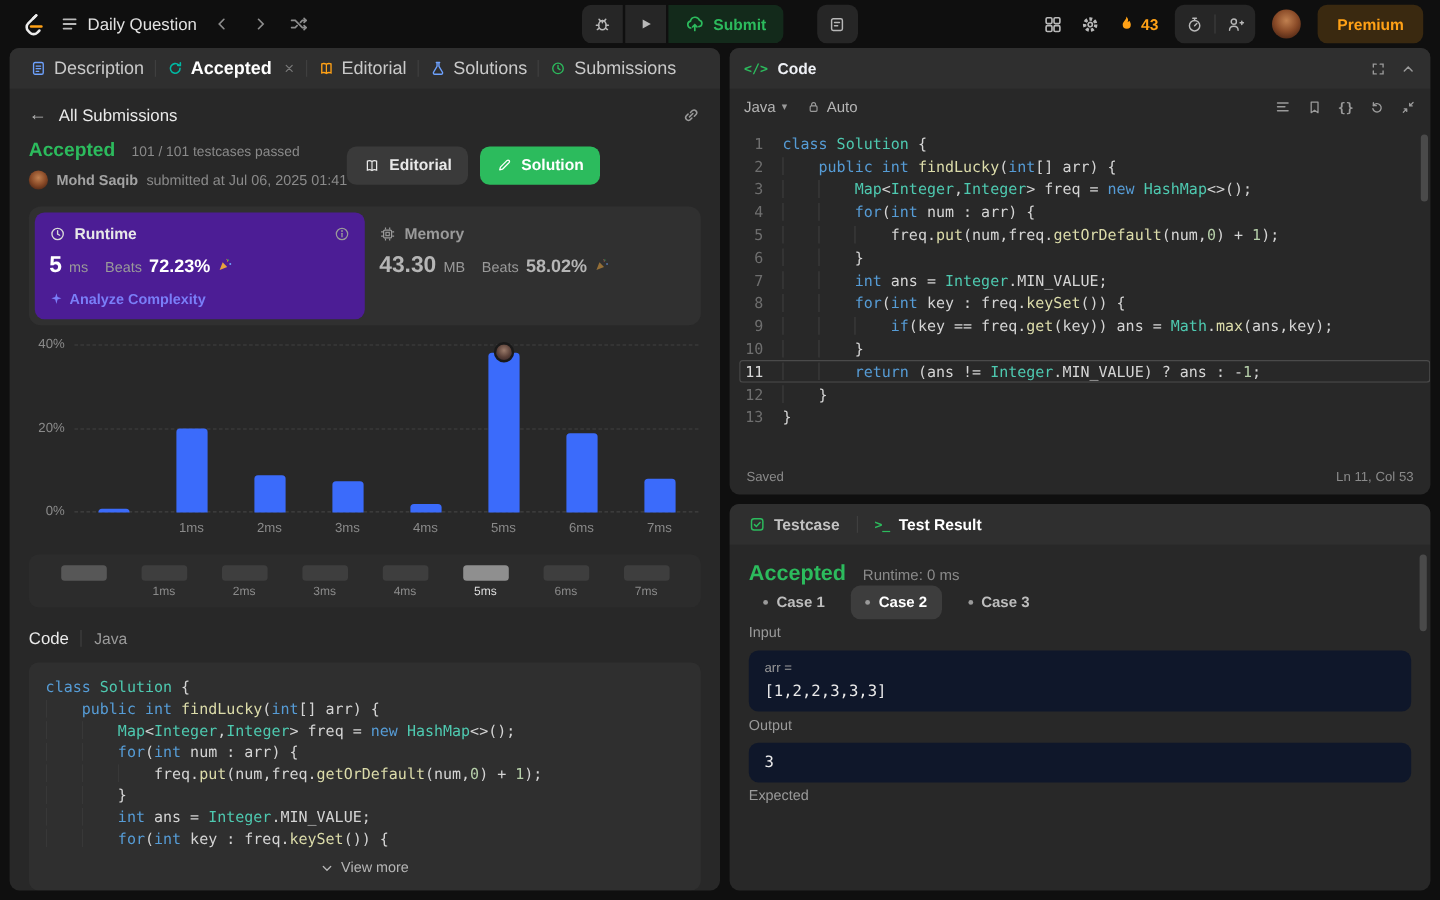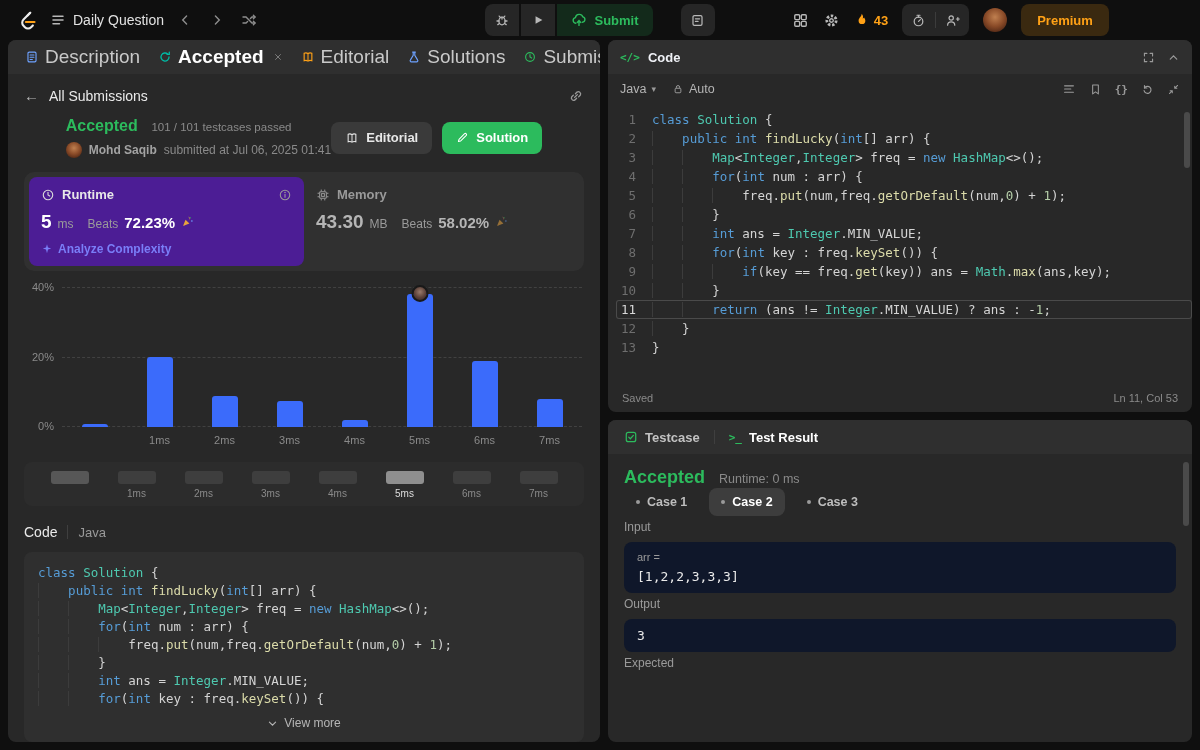--- a/index.html
+++ b/index.html
@@ -4,21 +4,21 @@
 <style>
   *{box-sizing:border-box;margin:0;padding:0}
   html,body{width:1200px;height:750px;overflow:hidden}
   body{background:#0f0f0f;font-family:"Liberation Sans",sans-serif;color:#eff1f6;font-size:13px}
   .app{width:1200px;height:750px;display:flex;flex-direction:column}
 
   
   .topbar{height:40px;flex:none;display:flex;align-items:center;padding:0 14px}
   .tb-left{flex:1;display:flex;align-items:center;gap:10px}
   .tb-center{flex:none;display:flex;align-items:center;gap:20px}
-  .tb-right{flex:1;display:flex;align-items:center;justify-content:center;gap:14px}
+  .tb-right{flex:1;display:flex;align-items:center;justify-content:flex-end;gap:14px}
   .logo{width:26px;height:26px;display:flex;align-items:center;justify-content:center;cursor:pointer}
   .tb-flat{display:flex;align-items:center;gap:7px;color:#e2e2e2;font-size:14px;cursor:pointer}
   .tb-chev{width:22px;height:22px;display:flex;align-items:center;justify-content:center;cursor:pointer;opacity:.75}
   .seg{display:flex;gap:2px;border-radius:8px;overflow:hidden}
   .seg-btn{height:32px;min-width:34px;background:#262626;display:flex;align-items:center;justify-content:center;cursor:pointer}
   .seg-submit{padding:0 14px;gap:7px;background:rgba(44,187,93,.16);color:#2cbb5d;font-weight:700;font-size:13px}
   .note-btn{height:32px;width:34px;background:#262626;border-radius:8px;display:flex;align-items:center;justify-content:center;margin-left:8px;cursor:pointer}
   .streak{display:flex;align-items:center;gap:5px;color:#ffa116;font-weight:700;font-size:13px;cursor:pointer}
   .tool-pill{height:32px;background:#262626;border-radius:8px;display:flex;align-items:center;padding:0 9px;gap:9px}
   .tool-pill .vdiv{width:1px;height:16px;background:#3c3c3c}
@@ -29,30 +29,30 @@
   
   .main{flex:1;display:flex;gap:8px;padding:0 8px 8px;min-height:0}
   .panel{background:#282828;border-radius:8px;overflow:hidden;display:flex;flex-direction:column;position:relative}
   .left-panel{width:592px;flex:none}
   .right-col{flex:1;display:flex;flex-direction:column;gap:8px;min-width:0}
   .code-panel{height:372px;flex:none}
   .result-panel{flex:1}
   .phead{height:34px;flex:none;background:#2f2f2f;display:flex;align-items:center;padding:0 12px;gap:8px;font-size:13px}
 
   
-  .ltabs{height:34px;flex:none;background:#2f2f2f;display:flex;align-items:center;padding:0 10px;font-size:19px}
+  .ltabs{height:34px;flex:none;background:#2f2f2f;display:flex;align-items:center;padding:0 10px;font-size:15px}
   .ltab{display:flex;align-items:center;gap:6px;padding:0 7px;color:#c9c9c9;cursor:pointer;height:100%}
   .ltab.active{color:#fff;font-weight:600}
   .tabdiv{width:1px;height:14px;background:#3f3f3f;margin:0 2px}
   .tab-x{margin-left:3px;display:flex;opacity:.7}
   .left-scroll{flex:1;overflow:hidden;display:flex;flex-direction:column}
   .subs-header{display:flex;align-items:center;gap:10px;padding:13px 16px 9px;font-size:14px;color:#eaeaea}
   .back-arrow{color:#b9b9b9;font-size:15px;cursor:pointer}
   .subs-header .spacer{flex:1}
-  .result-head{display:flex;justify-content:center;align-items:center;padding:4px 16px 0}
+  .result-head{display:flex;justify-content:flex-start;align-items:center;padding:4px 16px 0}
   .acc-status{color:#2cbb5d;font-size:16px;font-weight:700}
   .tc-passed{color:#8a8a8a;font-size:11.5px;margin-left:10px}
   .byline{display:flex;align-items:center;gap:7px;margin-top:7px}
   .mini-ava{width:16px;height:16px;border-radius:50%;background:radial-gradient(circle at 50% 38%,#c08050 0%,#8a4b28 48%,#5a2d18 78%,#3a1f12 100%)}
   .by-name{color:#a3a3a3;font-size:12px;font-weight:600}
   .by-date{color:#8a8a8a;font-size:12px}
   .result-actions{display:flex;gap:10px}
   .btn{height:32px;padding:0 14px;border-radius:8px;display:flex;align-items:center;gap:7px;font-size:13px;font-weight:600;cursor:pointer;border:none}
   .btn-dark{background:#3a3a3a;color:#e8e8e8}
   .btn-green{background:#2cbb5d;color:#fff}

